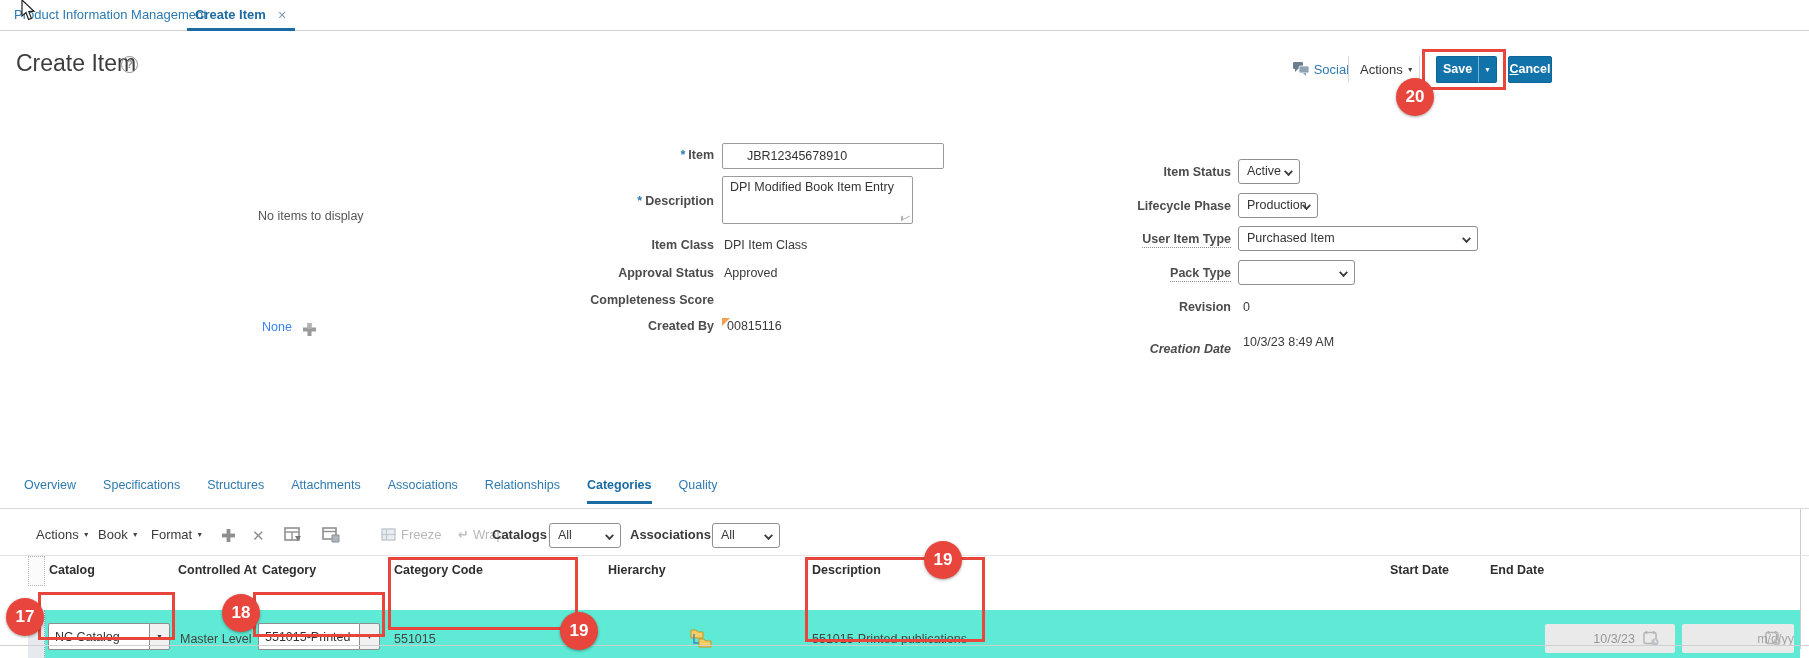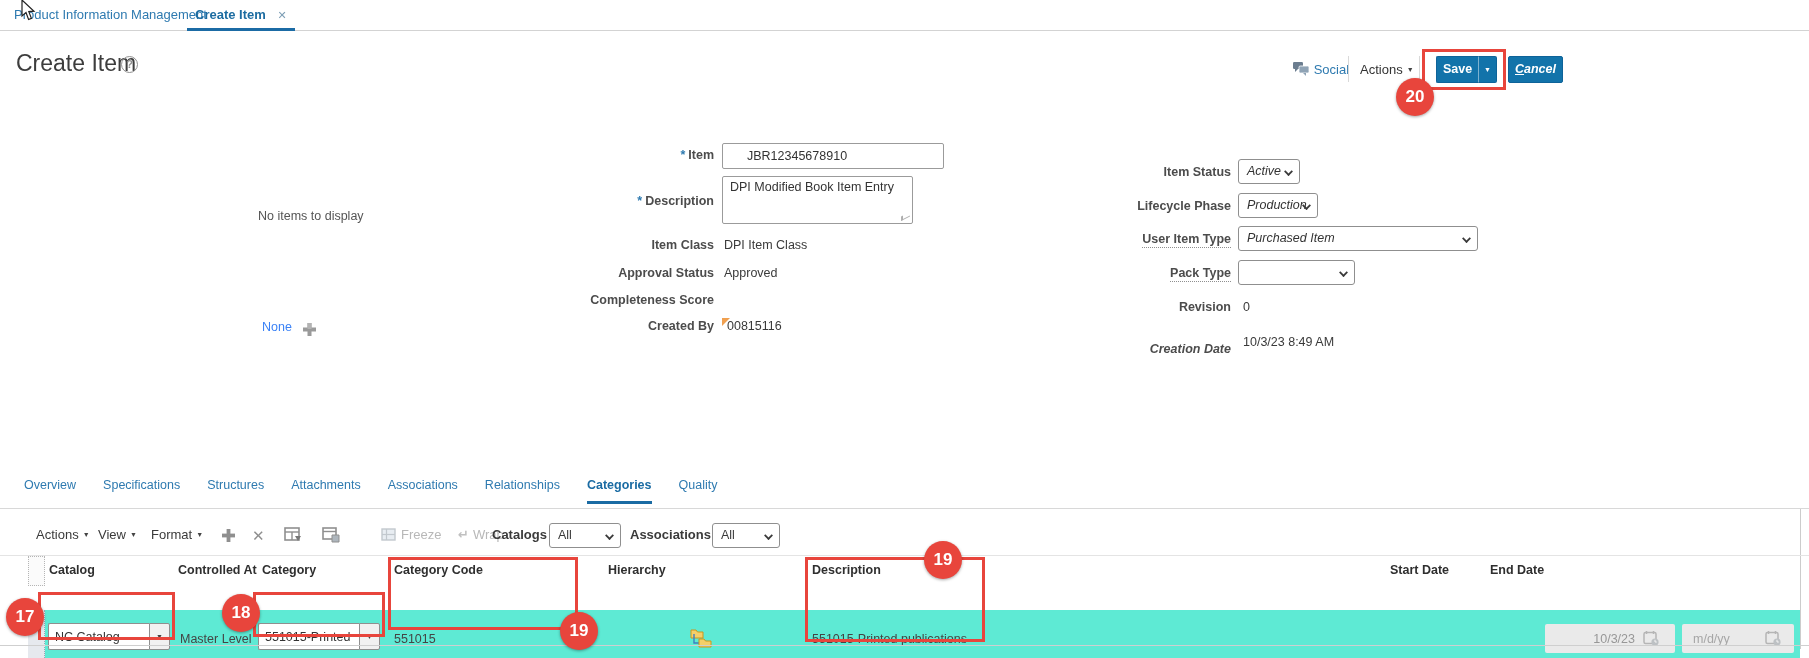--- a/index.html
+++ b/index.html
@@ -23,33 +23,33 @@
   
   .page-title { position:absolute; left:16px; top:50px; font-size:23px; font-weight:normal; color:#3d3d3d; }
   .help-badge { position:absolute; left:121px; top:56px; width:17px; height:17px; border:1.5px solid #8f8f8f; border-radius:50%; color:#8f8f8f; font-size:11px; line-height:14px; text-align:center; font-weight:bold; }
   .hdr-item { position:absolute; top:62px; font-size:13px; }
   .hdr-divider { position:absolute; top:56px; width:1px; height:26px; background:#d9d9d9; }
   .link-blue { color:#2e7ab0; }
   .menu-caret { font-size:7px; color:#444; vertical-align:2px; margin-left:4px; }
   .btn { position:absolute; top:56px; height:27px; background:#1273aa; color:#fff; font-weight:bold; font-size:12.5px; border:1px solid #0e6399; border-radius:2px; text-align:center; cursor:pointer; }
   .btn-save { left:1436px; width:42px; line-height:25px; border-right:none; border-radius:2px 0 0 2px; }
   .btn-save-arrow { left:1478px; width:19px; line-height:25px; border-left:1px solid rgba(255,255,255,.45); border-radius:0 2px 2px 0; font-size:7px; }
-  .btn-cancel { left:1508px; width:55px; line-height:25px;font-style:italic; }
+  .btn-cancel { left:1508px; width:44px; line-height:25px; }
   .btn-cancel::first-letter { text-decoration: underline; }
 
   
   .lbl { position:absolute; font-weight:bold; color:#4c4c4c; text-align:right; }
   .lbl-c { left:380px; width:334px; }
   .lbl-r { left:1000px; width:231px; }
   .req { color:#2e7ab0; margin-right:3px; font-weight:bold; }
   .val { position:absolute; color:#3a3a3a; }
   .txt-input { position:absolute; border:1px solid #9b9b9b; border-radius:2px; background:#fff; font-family:inherit; font-size:12.5px; color:#333; padding:0 7px; }
   .txt-area { position:absolute; border:1px solid #9b9b9b; border-radius:2px; background:#fff; font-family:inherit; font-size:12.5px; color:#333; padding:3px 7px; resize:none; overflow:hidden; }
   .resize-grip { position:absolute; width:9px; height:9px; border-right:2px solid #9b9b9b; border-bottom:2px solid #9b9b9b; transform:skew(-45deg) rotate(45deg) scale(.7); opacity:.8; }
-  .selectbox { position:absolute; height:25px; border:1px solid #8f8f8f; border-radius:3px; background:#fff; padding:4px 22px 0 8px; color:#333; cursor:pointer;font-style:italic; }
+  .selectbox { position:absolute; height:25px; border:1px solid #8f8f8f; border-radius:3px; background:#fff; padding:4px 22px 0 8px; color:#333; cursor:pointer; }
   .chev { position:absolute; right:7px; top:8px; width:7px; height:7px; border-right:2px solid #3a3a3a; border-bottom:2px solid #3a3a3a; transform:rotate(45deg) scale(.9); }
   .dotted-u { border-bottom:1px dotted #8f8f8f; padding-bottom:1px; }
   .flag-corner { position:absolute; width:0; height:0; border-top:8px solid #f0a050; border-right:8px solid transparent; }
 
   
   .subtabs { position:absolute; left:24px; top:478px; display:flex; gap:27px; font-size:12.5px; }
   .subtab { color:#2e7ab0; padding-bottom:9px; cursor:pointer; }
   .subtab.active { color:#1a6ba3; font-weight:bold; border-bottom:3px solid #1a6ba3; }
   .panel-top { position:absolute; left:0; top:508px; width:1809px; height:1px; background:#d8d8d8; }
   .panel-right { position:absolute; left:1800px; top:509px; width:1px; height:140px; background:#cccccc; }
@@ -192,21 +192,21 @@
   <span class="subtab">Quality</span>
 </div>
 <div class="panel-top"></div>
 <div class="panel-right"></div>
 
 <div class="toolbar">
   <span class="tb" style="left:36px;">
     <span>Actions</span><span class="menu-caret">▼</span>
   </span>
   <span class="tb" style="left:98px;">
-    <span>View</span><span class="menu-caret">▼</span>
+    <span>Book</span><span class="menu-caret">▼</span>
   </span>
   <span class="tb" style="left:151px;">
     <span>Format</span><span class="menu-caret">▼</span>
   </span>
 
   <svg class="abs" style="left:221px; top:10px;" width="15" height="15" viewBox="0 0 15 15">
     <rect x="5.6" y="1" width="3.8" height="13" fill="#8f8f8f"></rect>
       <rect x="1" y="5.6" width="13" height="3.8" fill="#8f8f8f"></rect>
   </svg>
   <span class="tb tb-icon-gray" style="left:252px; font-size:15px;">✕</span>
@@ -283,21 +283,21 @@
 
   <input class="date-input" style="left: 1517px; width: 130px; padding-right: 40px;" readonly="" value="10/3/23">
   <svg class="cal-icon" style="left:1615px;" width="17" height="16" viewBox="0 0 17 16">
     <rect x="1" y="2.5" width="12" height="11" rx="1.5" fill="none" stroke="#8a8a8a" stroke-width="1.5"></rect>
     <line x1="3.5" y1="1" x2="3.5" y2="4" stroke="#8a8a8a" stroke-width="1.5"></line>
     <line x1="10.5" y1="1" x2="10.5" y2="4" stroke="#8a8a8a" stroke-width="1.5"></line>
     <circle cx="12" cy="12" r="3.6" fill="#9aa0a6"></circle>
       <path d="M12,9.8 L12,12 L13.8,12" stroke="#fff" stroke-width="1" fill="none"></path>
   </svg>
 
-  <input class="date-input" style="left: 1654px; width: 112px; text-align: left; padding-left: 11px;" readonly="" placeholder="m/d/yy">
+  <input class="date-input" style="left: 1654px; width: 112px; text-align: right; padding-left: 11px;" readonly="" placeholder="m/d/yy">
   <svg class="cal-icon" style="left:1737px;" width="17" height="16" viewBox="0 0 17 16">
     <rect x="1" y="2.5" width="12" height="11" rx="1.5" fill="none" stroke="#8a8a8a" stroke-width="1.5"></rect>
     <line x1="3.5" y1="1" x2="3.5" y2="4" stroke="#8a8a8a" stroke-width="1.5"></line>
     <line x1="10.5" y1="1" x2="10.5" y2="4" stroke="#8a8a8a" stroke-width="1.5"></line>
     <circle cx="12" cy="12" r="3.6" fill="#9aa0a6"></circle>
       <path d="M12,9.8 L12,12 L13.8,12" stroke="#fff" stroke-width="1" fill="none"></path>
   </svg>
 </div>
 <div class="table-bottom"></div>
 

